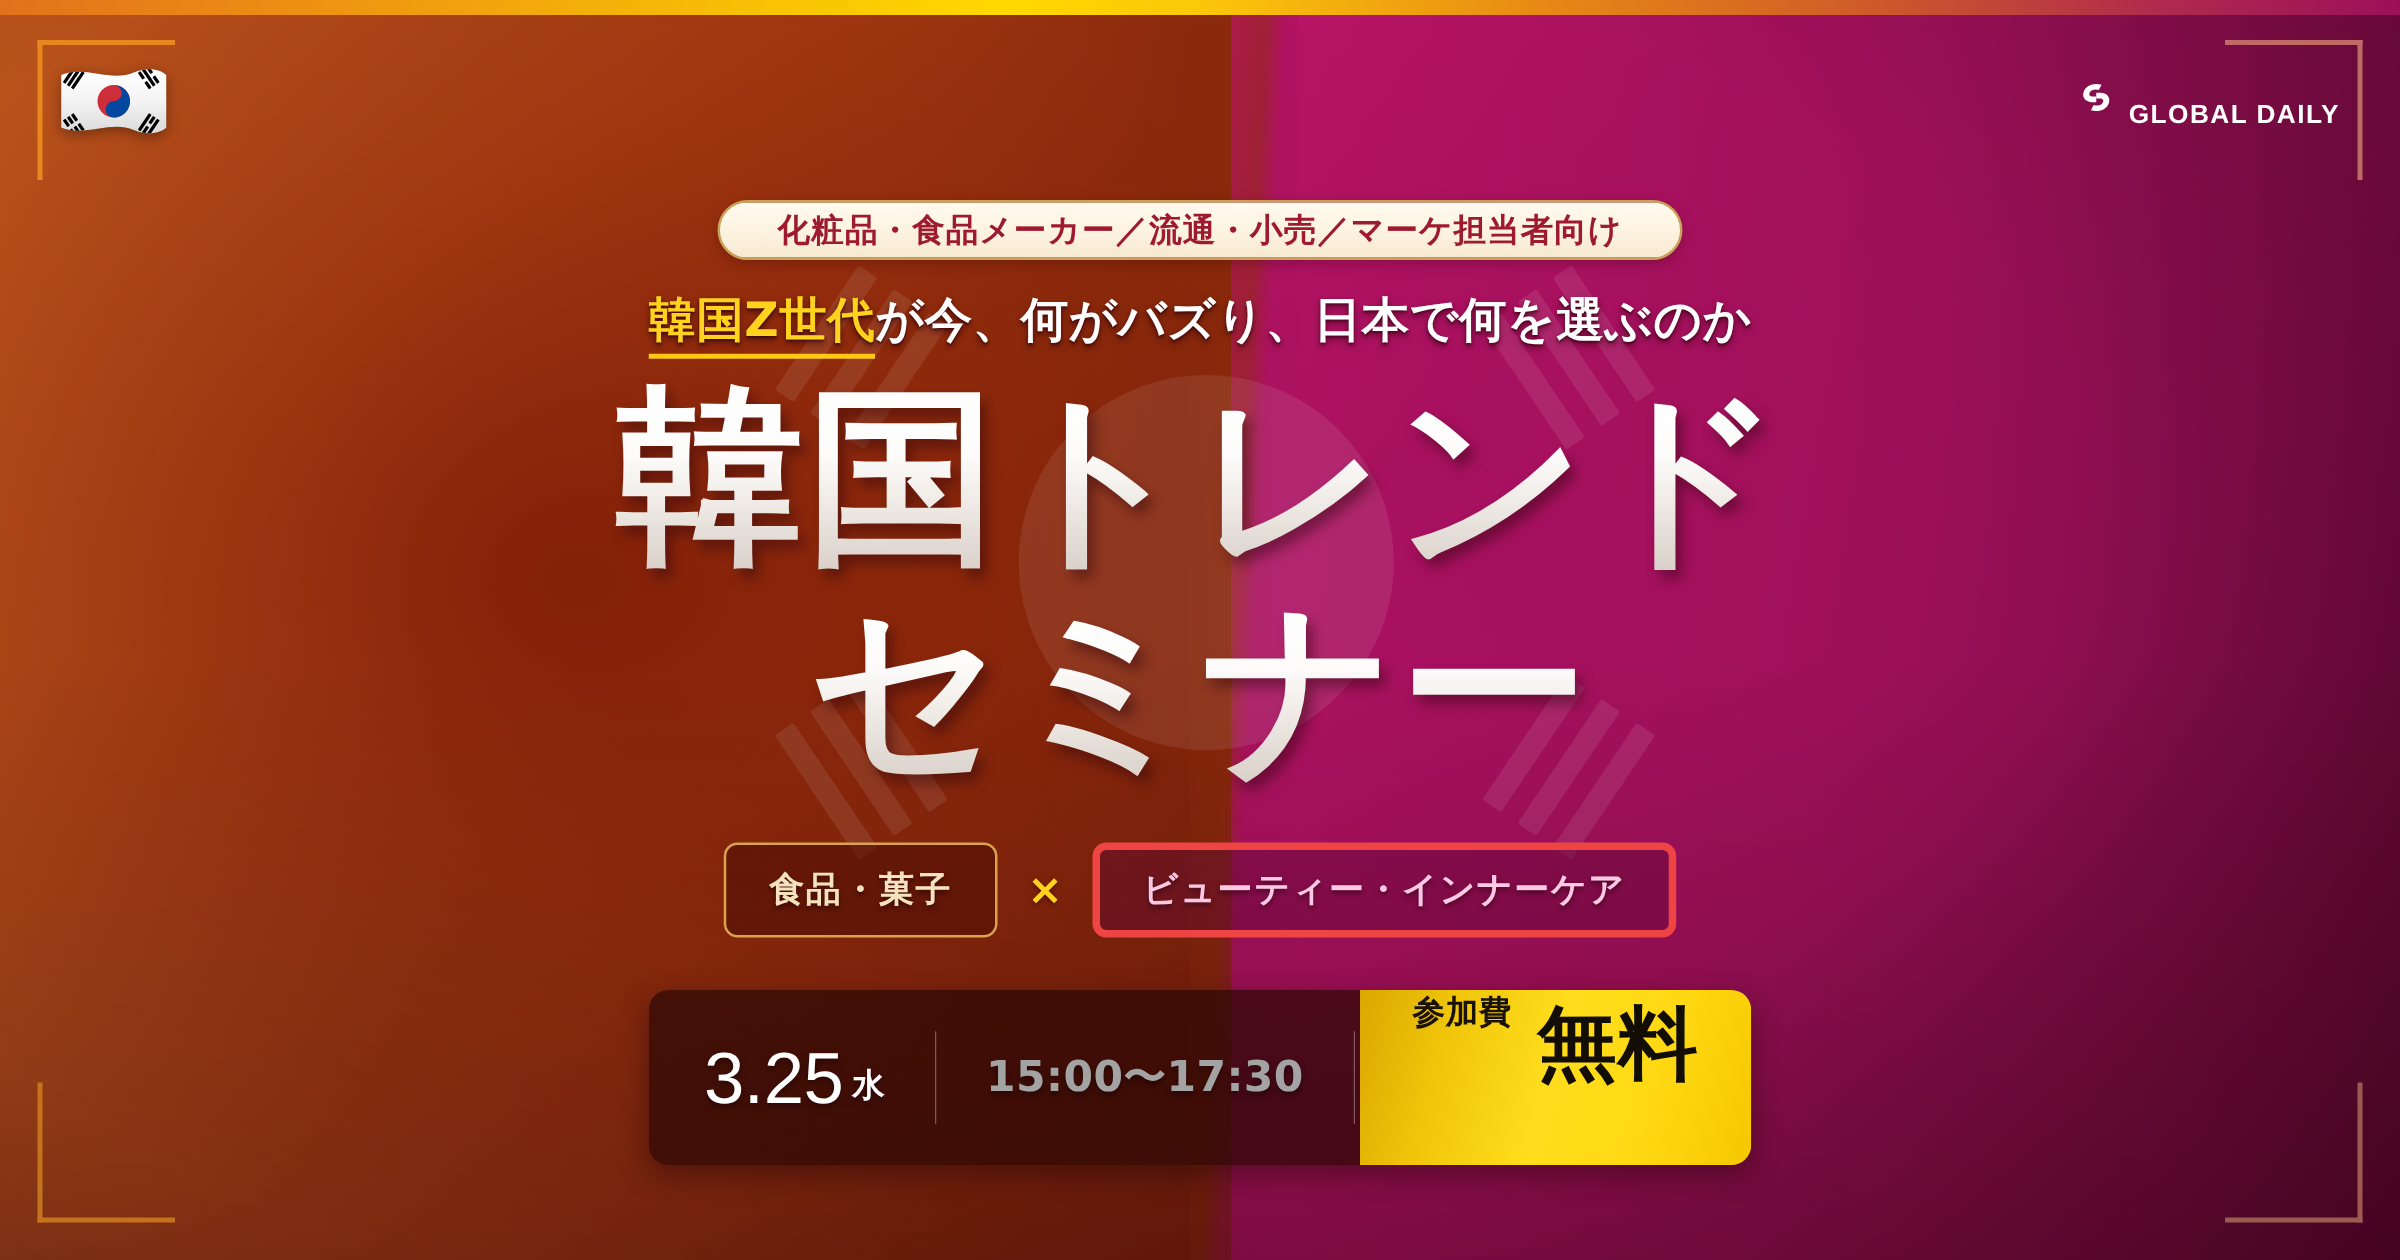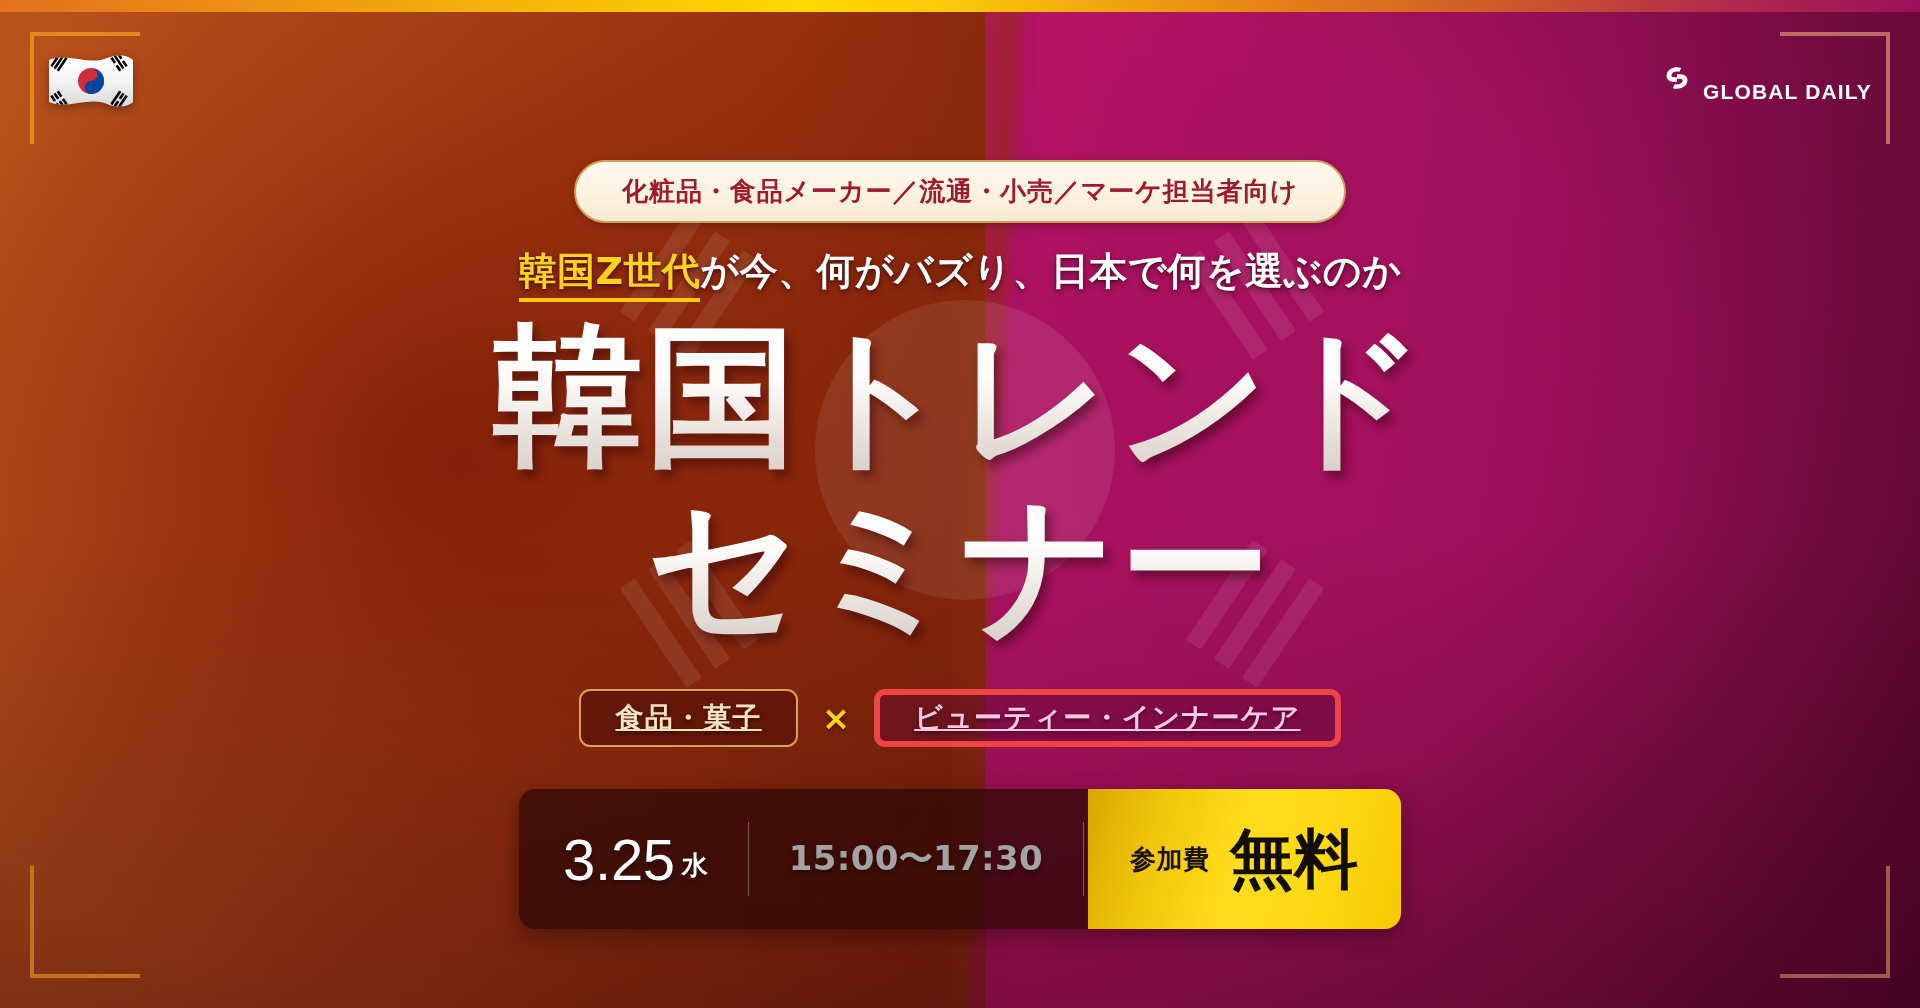--- a/index.html
+++ b/index.html
@@ -138,21 +138,21 @@
   
   .content {
     position:absolute; inset:0;
     z-index:5;
     display:flex; flex-direction:column; align-items:center;
   }
 
   
   .pill {
     margin-top:160px;
-    height:63px;
+    height:48px;
     padding:0 46px;
     display:flex; align-items:center; justify-content:center;
     border-radius:34px;
     background:linear-gradient(to bottom, #fffaf0 0%, #fdf3e0 52%, #f7e9d2 100%);
     border:2px solid #c9a15a;
     box-shadow:0 3px 10px rgba(60,0,10,.30);
   }
   .pill-text {
     color:#9e1a2e;
     font-size:26px;
@@ -197,29 +197,28 @@
     filter:drop-shadow(5px 7px 5px rgba(45,4,12,.48));
   }
   .headline-line-2 { margin-top:14px; }
 
   
   .tags {
     margin-top:46px;
     display:flex; align-items:center; gap:24px;
   }
   .tag {
-    height:58px;
+    height:76px;
     padding:0 34px;
     display:flex; align-items:center;
     border-radius:11px;
     font-size:28px;
     font-weight:700;
     letter-spacing:.045em;
     white-space:nowrap;
-    text-decoration:underline;
   }
   .tag-food {
     background:rgba(72,12,4,.52);
     border:2px solid #d8a martial;
     border:2px solid #d8a24e;
     color:#f6e2bd;
     text-shadow:0 2px 4px rgba(30,0,6,.6);
   }
   .tag-beauty {
     background:rgba(96,6,54,.42);
@@ -277,21 +276,21 @@
     text-shadow:0 3px 5px rgba(20,0,6,.55);
   }
   .info-time, .info-venue {
     color:#a3a3a3;
     font-size:34px;
     font-weight:700;
     letter-spacing:.01em;
     text-shadow:0 3px 5px rgba(20,0,6,.55);
   }
   .info-gold {
-    display:flex; align-items:center; justify-content:center;
+    display:flex; align-items:flex-start; justify-content:center;
     gap:20px;
     padding:0 42px;
     background:linear-gradient(105deg, #d8a800 0%, #f0c50a 22%, #ffdd1c 48%, #ffd914 72%, #f5c800 100%);
   }
   .fee-label {
     color:#1a1208;
     font-size:26px;
     font-weight:700;
     letter-spacing:.02em;
     white-space:nowrap;

